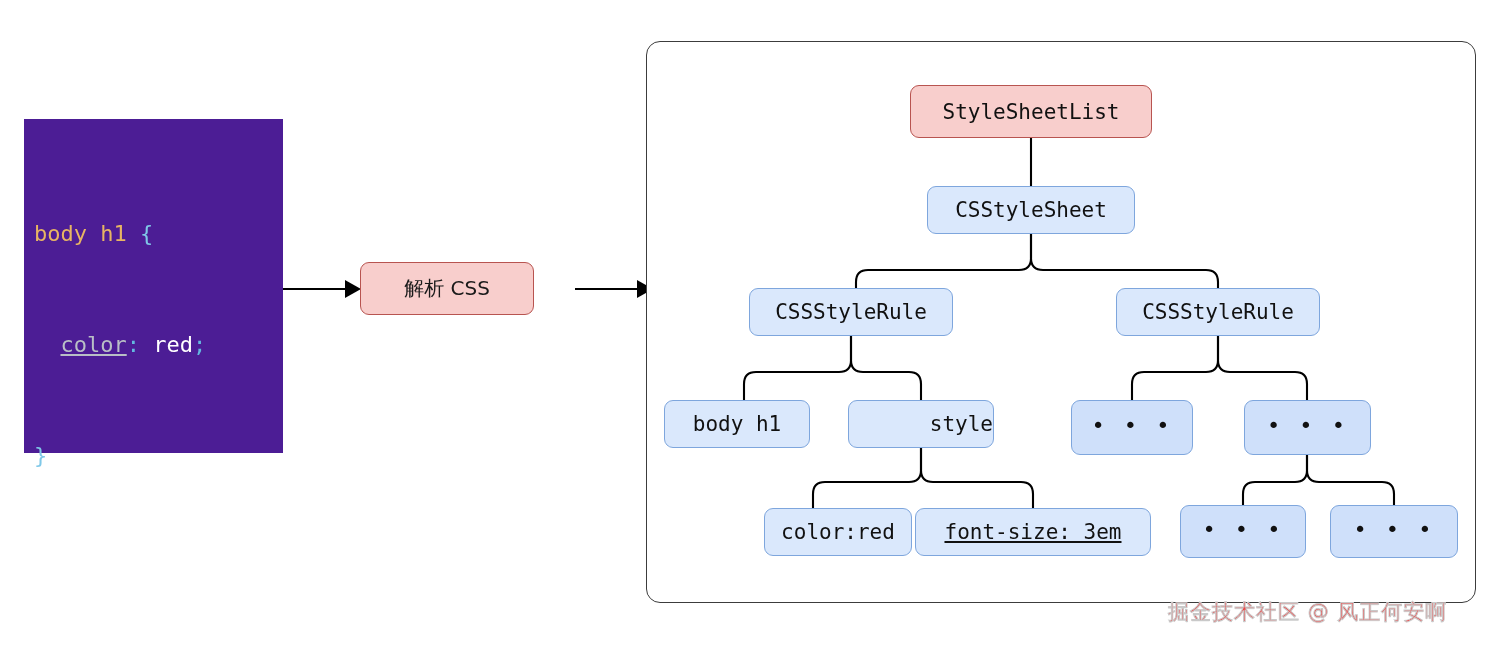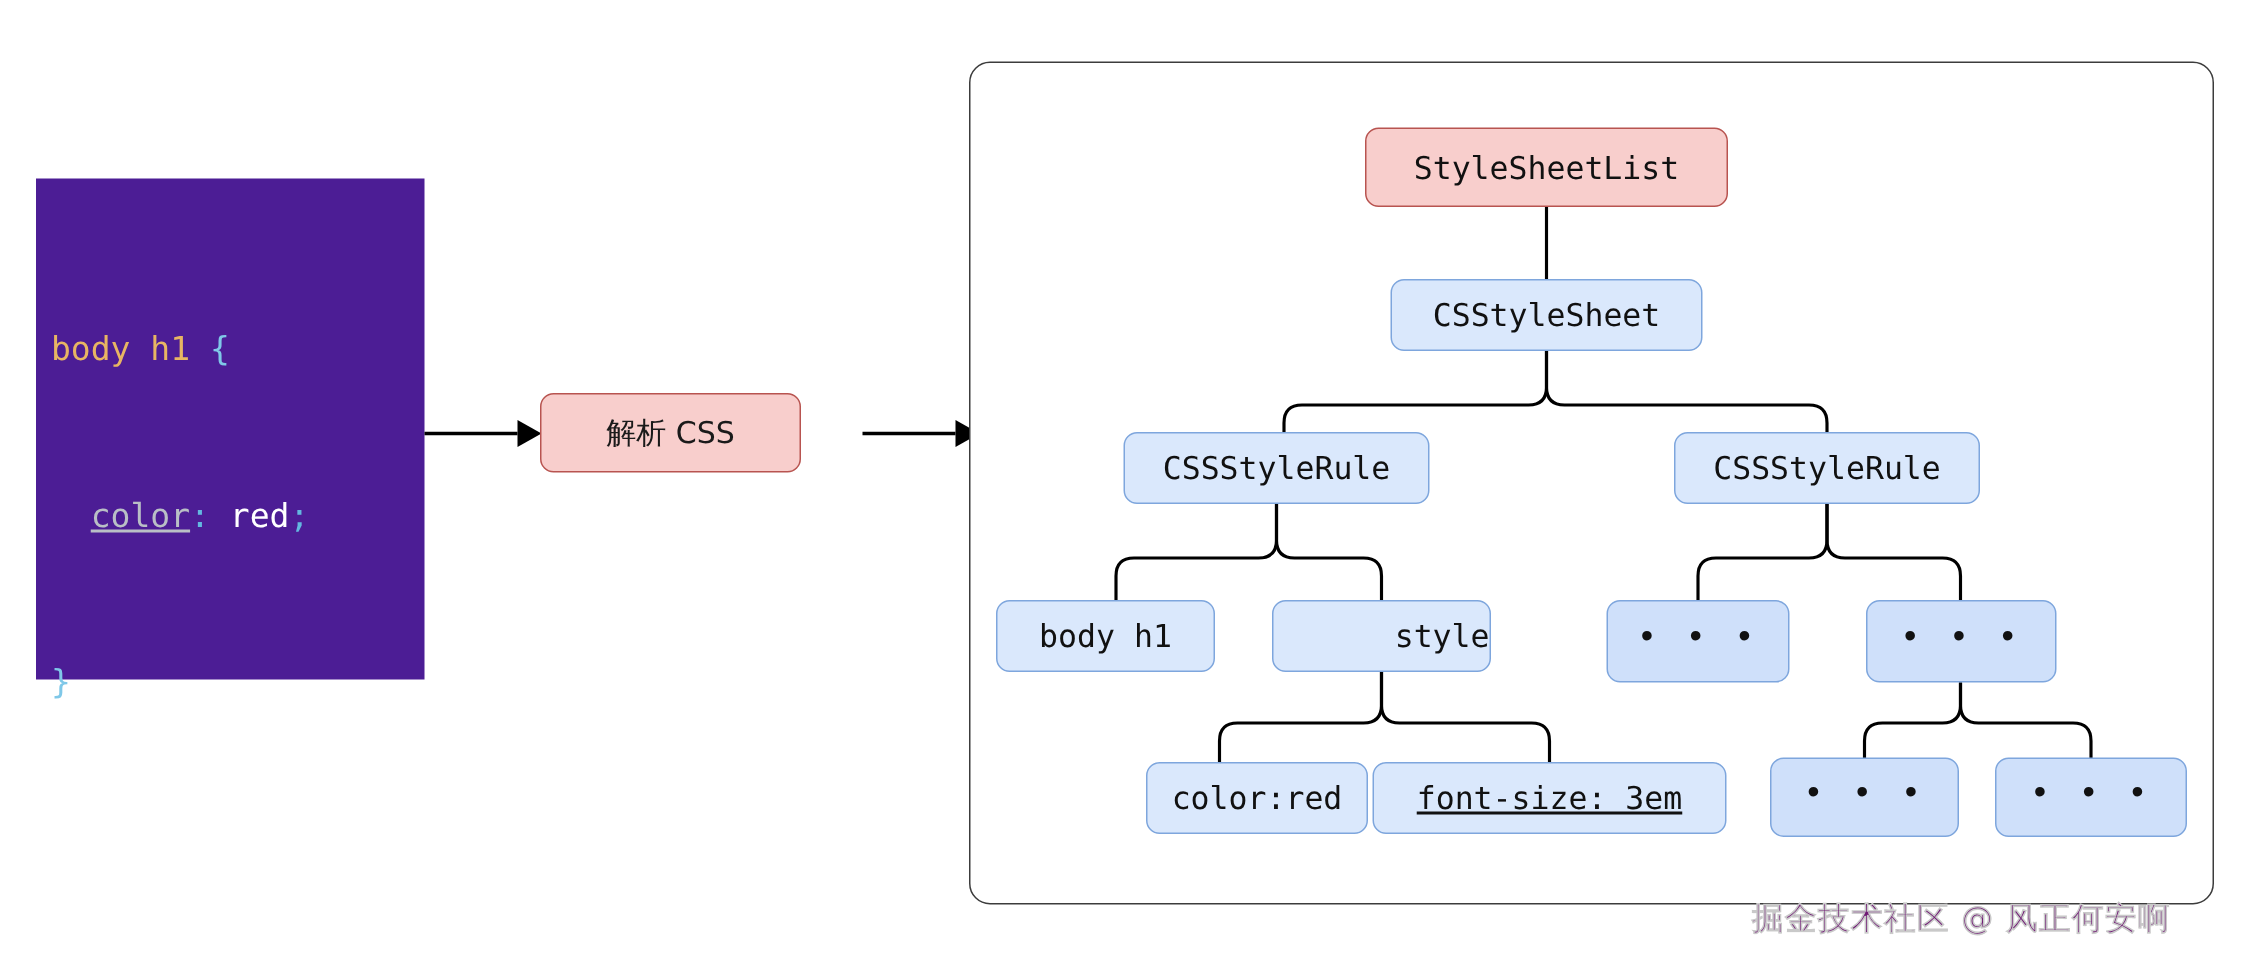--- a/index.html
+++ b/index.html
@@ -130,21 +130,21 @@
   #links path { fill: none; stroke: #000000; stroke-width: 2.1px; }
 
   
   .watermark {
     position: absolute;
     left: 1168px;
     top: 598px;
     font-family: "DejaVu Sans", sans-serif;
     font-size: 21px;
     letter-spacing: 1px;
-    color: #701a75;
+    color: #ef4444;
     -webkit-text-stroke: 1px #c9c9c9;
     text-shadow: 0 1px 0 #e8e8e8;
     white-space: nowrap;
     z-index: 5;
   }
 </style>
 </head>
 <body>
 
 <div id="stage">

